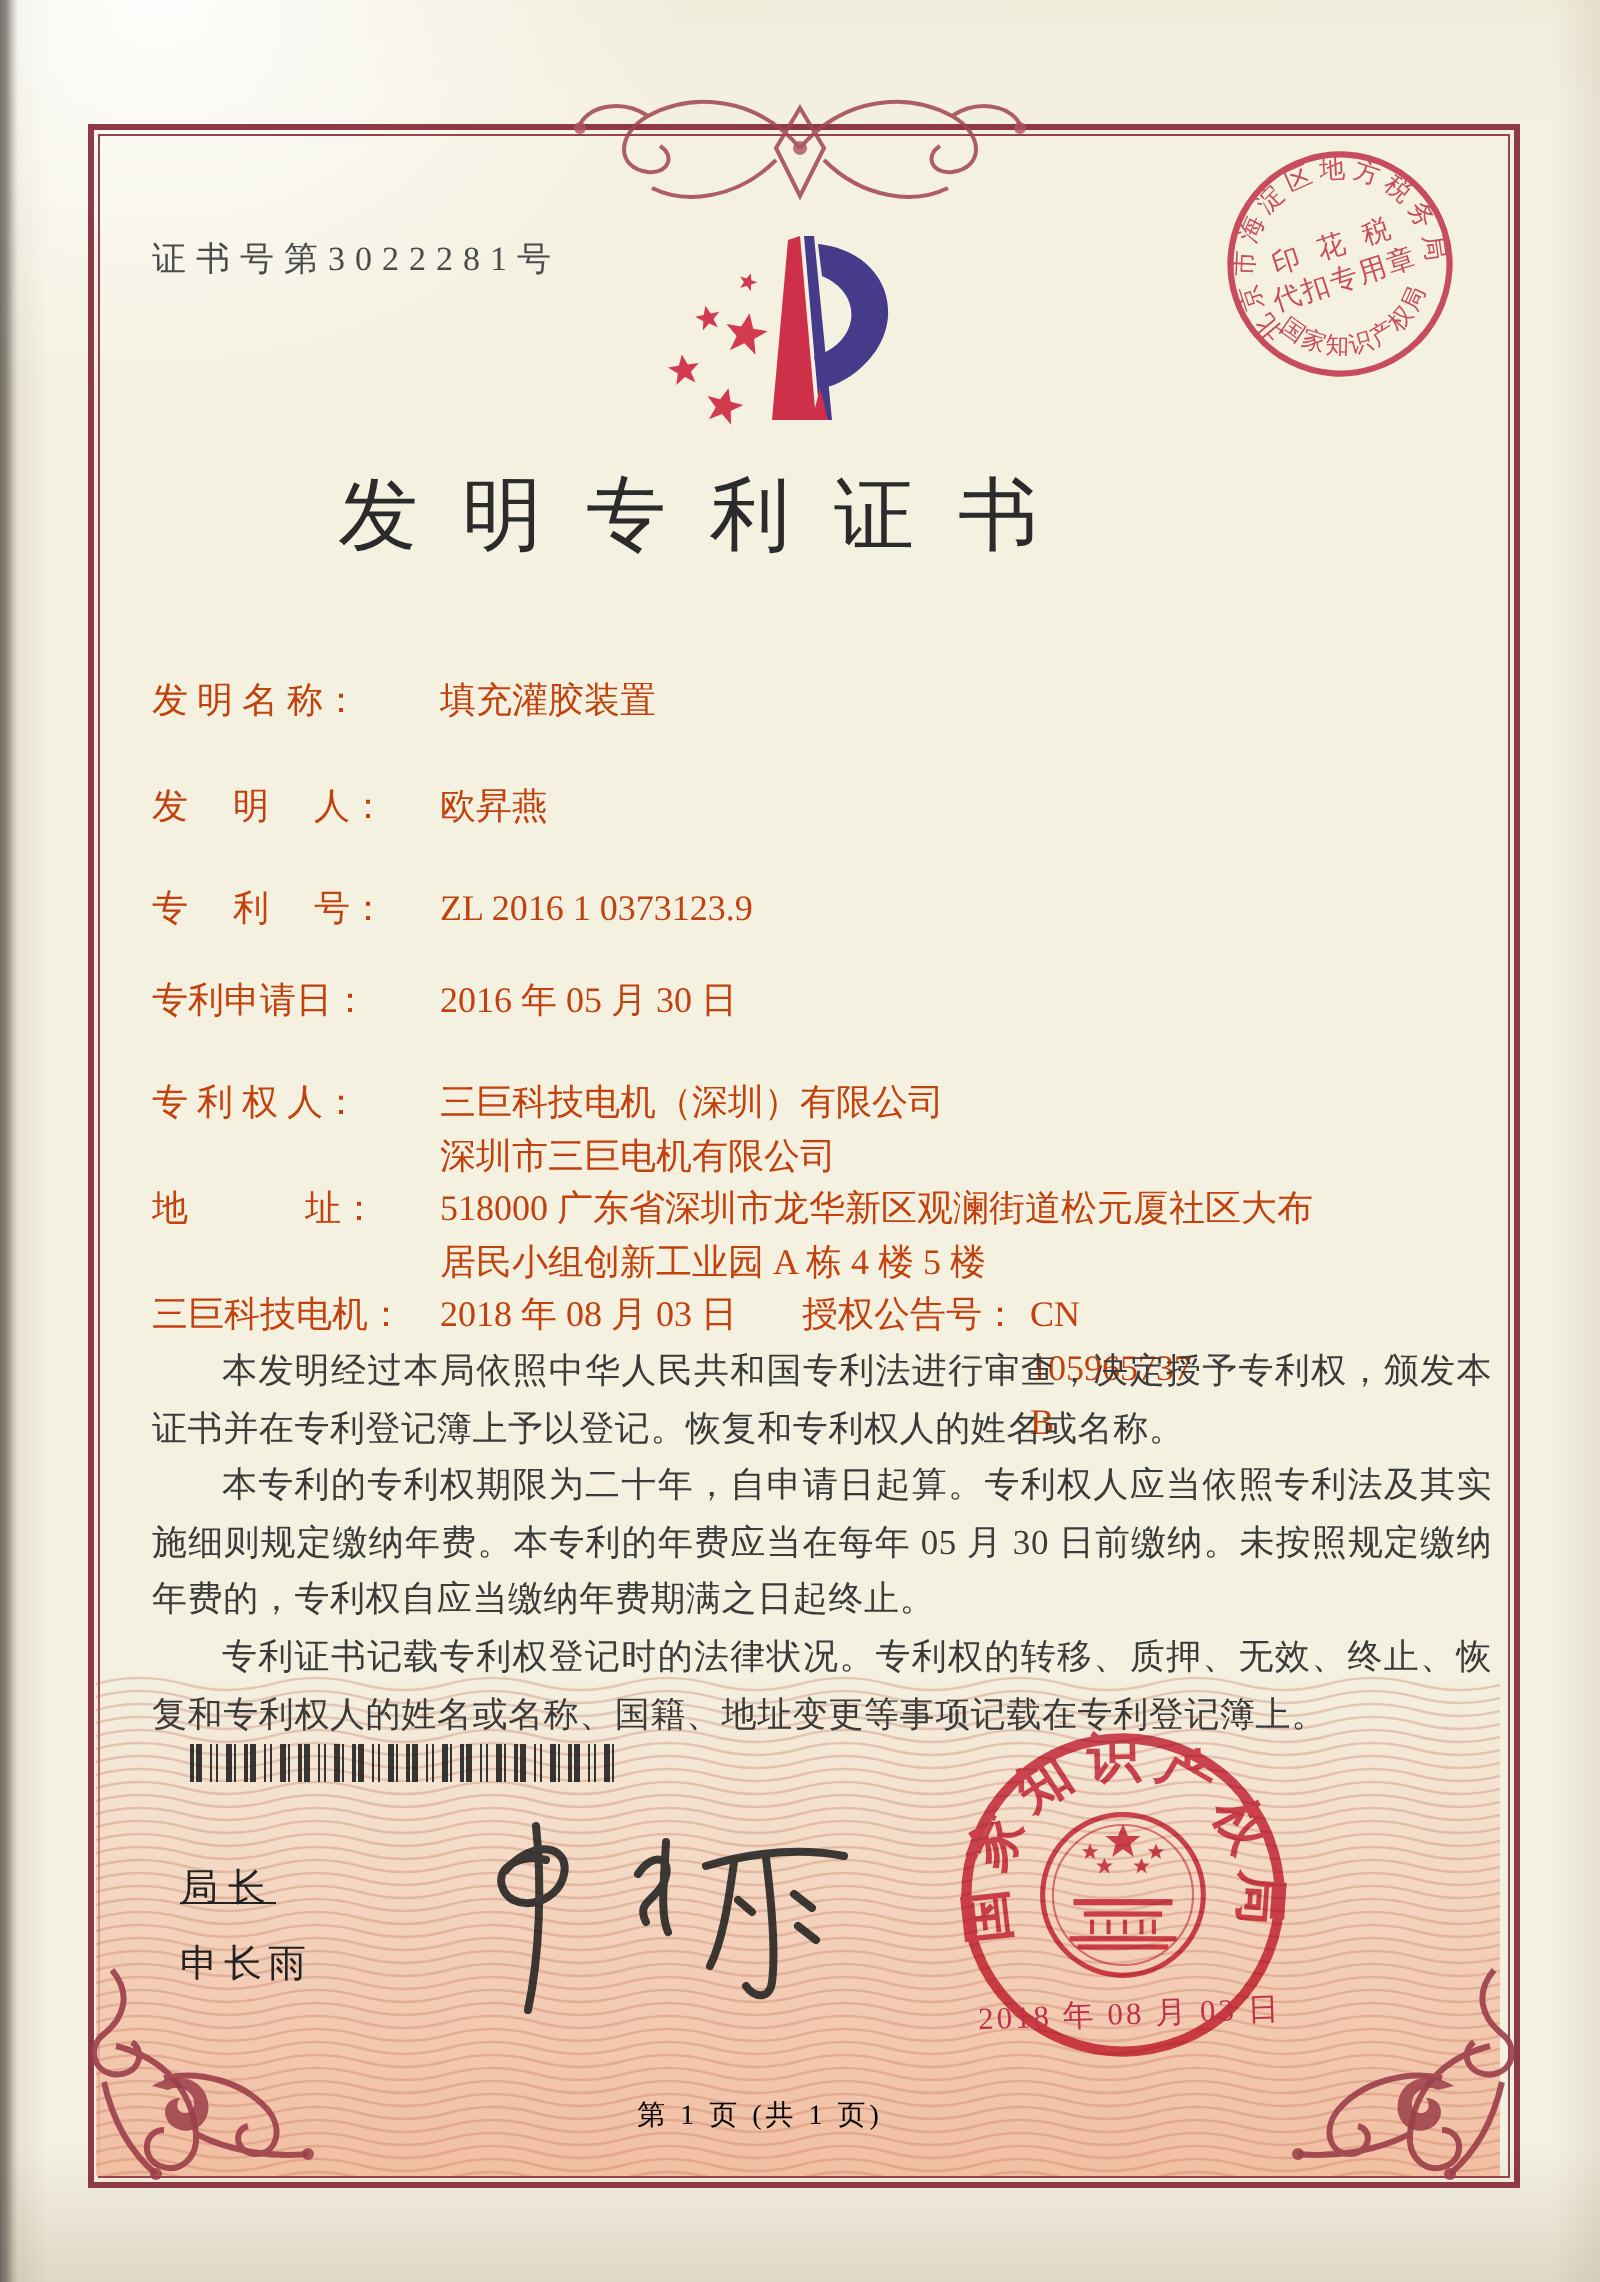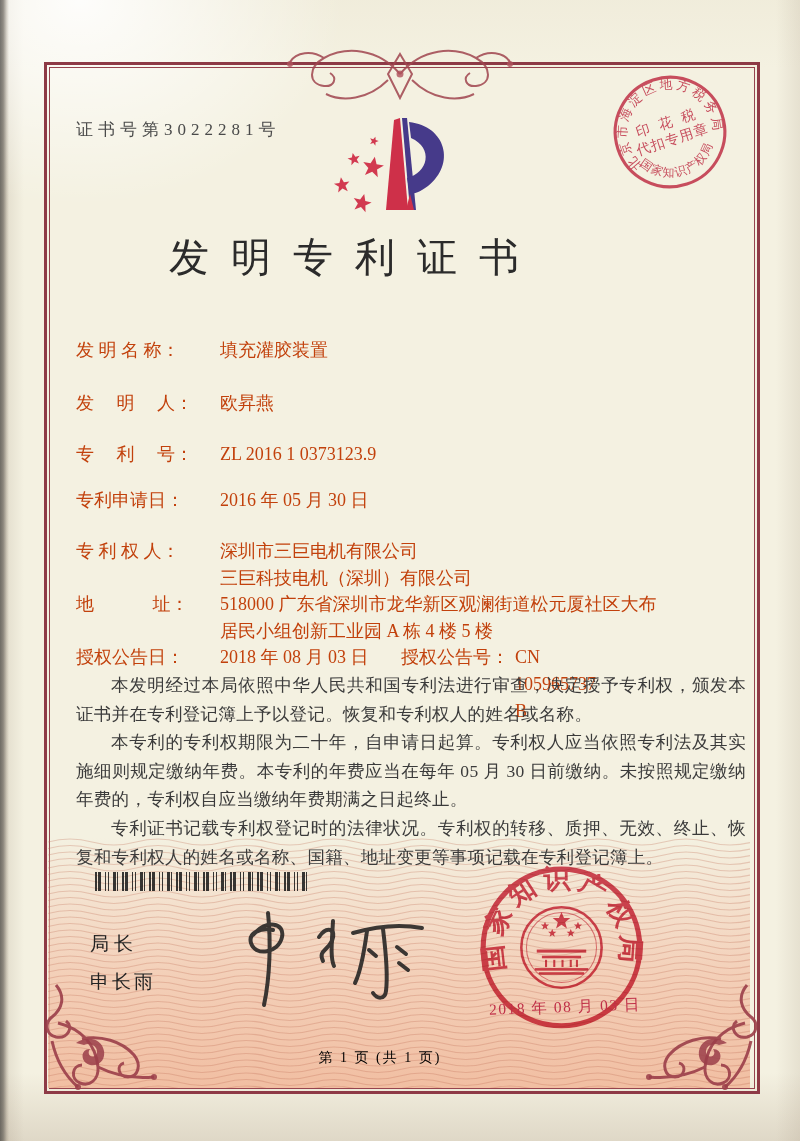--- a/index.html
+++ b/index.html
@@ -42,21 +42,21 @@
   .body-text p{margin:0;text-indent:2em;}
   .barcode{position:absolute;left:95px;top:872px;width:213px;height:19px;opacity:.88;
     background:
       repeating-linear-gradient(90deg,
         #1d1d1d 0 2px, rgba(0,0,0,0) 2px 3px,
         #1d1d1d 3px 6px, rgba(0,0,0,0) 6px 10px,
         #1d1d1d 10px 11px, rgba(0,0,0,0) 11px 13px,
         #1d1d1d 13px 14px, rgba(0,0,0,0) 14px 18px,
         #1d1d1d 18px 21px, rgba(0,0,0,0) 21px 22px,
         #1d1d1d 22px 23px, rgba(0,0,0,0) 23px 27px);}
-  .official-title{position:absolute;left:90px;top:931px;font-size:19px;letter-spacing:5px;color:#222;}
+  .official-title{position:absolute;left:90px;top:931px;font-size:19px;letter-spacing:5px;color:#222;text-decoration:underline;}
   .official-name{position:absolute;left:90px;top:969px;font-size:19px;letter-spacing:3px;color:#222;}
   .signature{position:absolute;left:215px;top:903px;}
   .seal{position:absolute;left:477px;top:863px;opacity:.92;mix-blend-mode:multiply;}
   .seal-date{position:absolute;left:489px;top:997px;font-size:15.5px;letter-spacing:1.5px;
     color:#c03048;transform:rotate(-2deg);white-space:nowrap;}
   .stamp{position:absolute;left:608px;top:70px;opacity:.85;mix-blend-mode:multiply;}
   .footer{position:absolute;left:290px;top:1049px;width:180px;text-align:center;
     font-size:14px;letter-spacing:2px;color:#000000;}
   .logo{position:absolute;left:330px;top:110px;}
   .ornament-top{position:absolute;left:282px;top:40px;}
@@ -219,33 +219,33 @@
   <span class="lab">专　 利　 号：</span>
   <span class="val">ZL 2016 1 0373123.9</span>
 </div>
 <div class="row" style="top:487px">
   <span class="lab">专利申请日：</span>
   <span class="val">2016 年 05 月 30 日</span>
 </div>
 <div class="row" style="top:538px">
   <span class="lab">专 利 权 人：</span>
   <span class="val">
+    <div>三巨科技电机（深圳）有限公司</div>
     <div>深圳市三巨电机有限公司</div>
-    <div>三巨科技电机（深圳）有限公司</div>
   </span>
 </div>
 <div class="row" style="top:591px">
   <span class="lab">地　　　 址：</span>
   <span class="val">
     <div>518000 广东省深圳市龙华新区观澜街道松元厦社区大布</div>
     <div>居民小组创新工业园 A 栋 4 楼 5 楼</div>
   </span>
 </div>
 <div class="row" style="top:644px">
-  <span class="lab">授权公告日：</span>
+  <span class="lab">三巨科技电机：</span>
   <span class="val">2018 年 08 月 03 日</span>
   <span class="grant-no">
     <span class="lab">授权公告号：</span>
     <span class="val">CN 105965737 B</span>
   </span>
 </div>
 
 <div class="body-text">
   <p>本发明经过本局依照中华人民共和国专利法进行审查，决定授予专利权，颁发本证书并在专利登记簿上予以登记。恢复和专利权人的姓名或名称。</p>
   <p>本专利的专利权期限为二十年，自申请日起算。专利权人应当依照专利法及其实施细则规定缴纳年费。本专利的年费应当在每年 05 月 30 日前缴纳。未按照规定缴纳年费的，专利权自应当缴纳年费期满之日起终止。</p>

